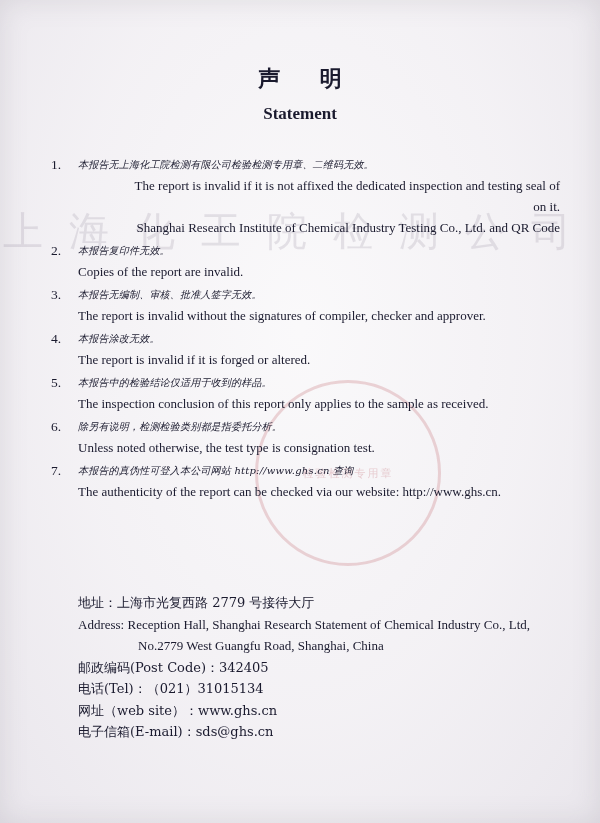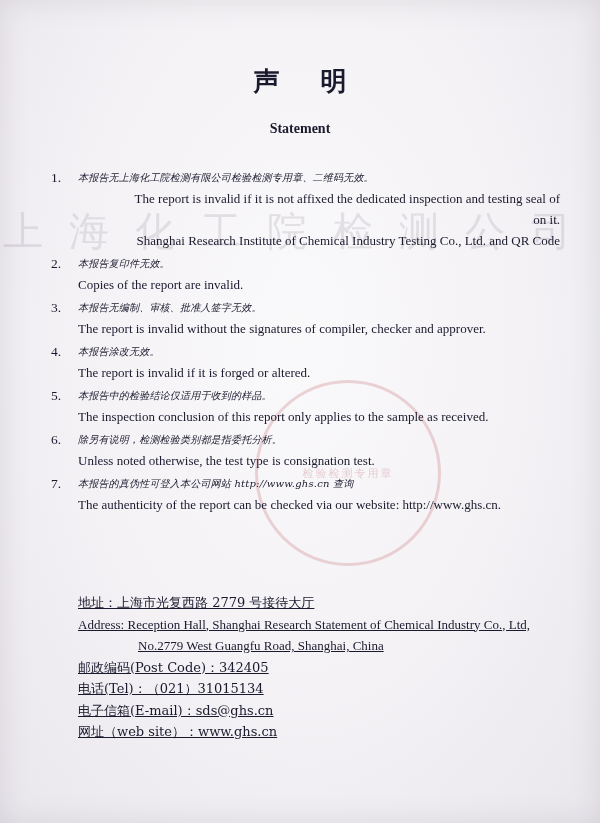--- a/index.html
+++ b/index.html
@@ -74,32 +74,32 @@
   }
 
   .content {
     position: relative;
     z-index: 3;
     padding: 0;
   }
 
   .title-cn {
     text-align: center;
-    font-size: 26px;
+    font-size: 22px;
     font-weight: bold;
     letter-spacing: 16px;
     padding-top: 64px;
     text-indent: 16px;
     font-family: "DejaVu Serif", serif;
   }
   .title-en {
     text-align: center;
-    font-size: 14px;
+    font-size: 17px;
     font-weight: bold;
-    margin-top: 22px;
+    margin-top: 10px;
     font-family: "Liberation Serif", serif;
   }
 
   .list {
     margin: 30px 0 0 0;
     padding: 0 40px 0 78px;
   }
   .item {
     position: relative;
     margin-bottom: 2px;
@@ -132,21 +132,20 @@
     margin-top: 0;
     padding: 0 40px 0 78px;
     position: absolute;
     top: 592px;
     left: 0;
     right: 0;
   }
   .footer .line {
     font-size: 13px;
     line-height: 21.5px;
-    text-decoration: underline;
   }
   .footer .line.cnline {
     font-family: "DejaVu Serif", serif;
     font-size: 13px;
   }
   .footer .line.indent2 {
     padding-left: 60px;
   }
 </style>
 </head>
@@ -214,20 +213,20 @@
       </div>
 
     </div>
 
     <div class="footer">
       <div class="line cnline">地址：上海市光复西路 2779 号接待大厅</div>
       <div class="line">Address: Reception Hall, Shanghai Research Statement of Chemical Industry Co., Ltd,</div>
       <div class="line indent2">No.2779 West Guangfu Road, Shanghai, China</div>
       <div class="line cnline">邮政编码(Post Code)：342405</div>
       <div class="line cnline">电话(Tel)：（021）31015134</div>
+      <div class="line cnline">网址（web site）：www.ghs.cn</div>
       <div class="line cnline">电子信箱(E-mail)：sds@ghs.cn</div>
-      <div class="line cnline">网址（web site）：www.ghs.cn</div>
     </div>
 
   </div>
 
   <div class="edge-shadow"></div>
 </div>
 
 </body></html>

